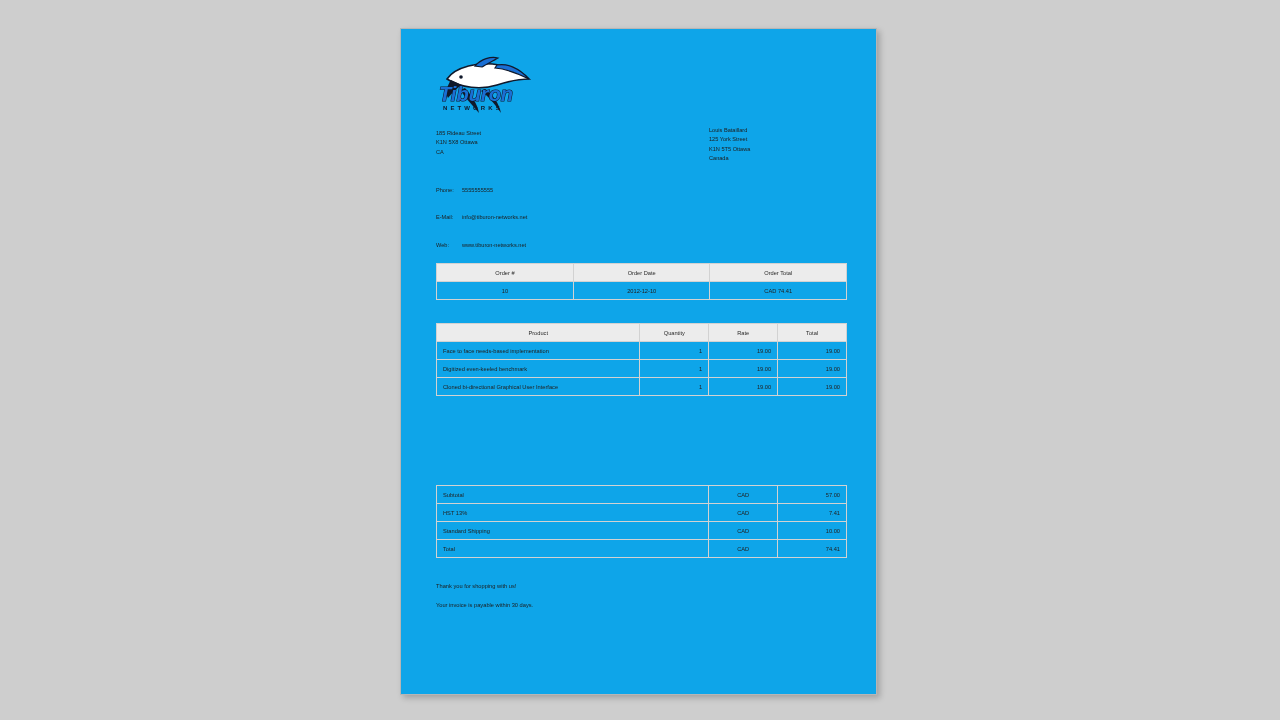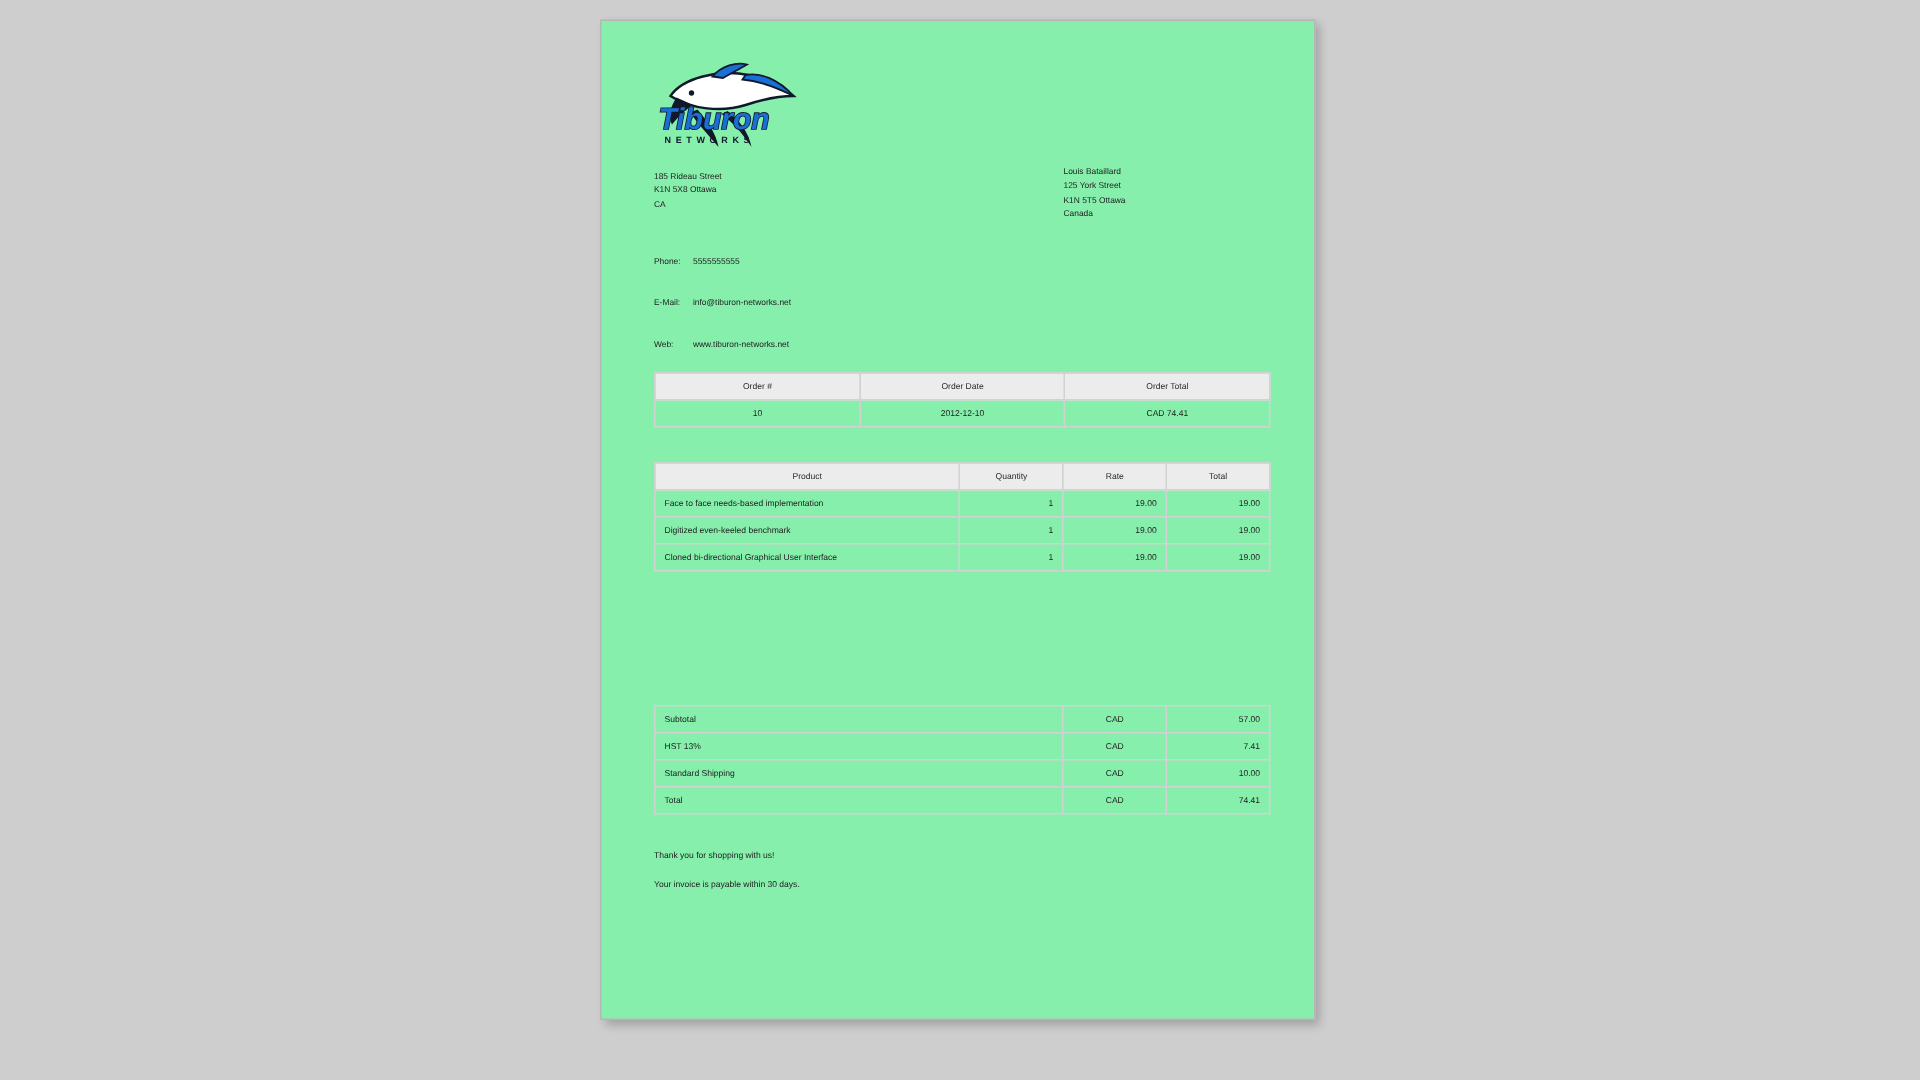--- a/index.html
+++ b/index.html
@@ -10,24 +10,24 @@
     width: 1280px;
     height: 720px;
     background: #cecece;
     font-family: "Liberation Sans", sans-serif;
     overflow: hidden;
   }
 
   #page {
     position: absolute;
     left: 400px;
-    top: 13px;
+    top: 28px;
     width: 477px;
     height: 667px;
-    background: #86efac;
+    background: #0ea5e9;
     border: 1px solid #b6b6b6;
     box-shadow: 3px 3px 6px rgba(0,0,0,0.22);
     box-sizing: border-box;
     padding-left: 15px;
   }
 
   .inner {
     position: absolute;
     left: 34px;
     top: 0;

